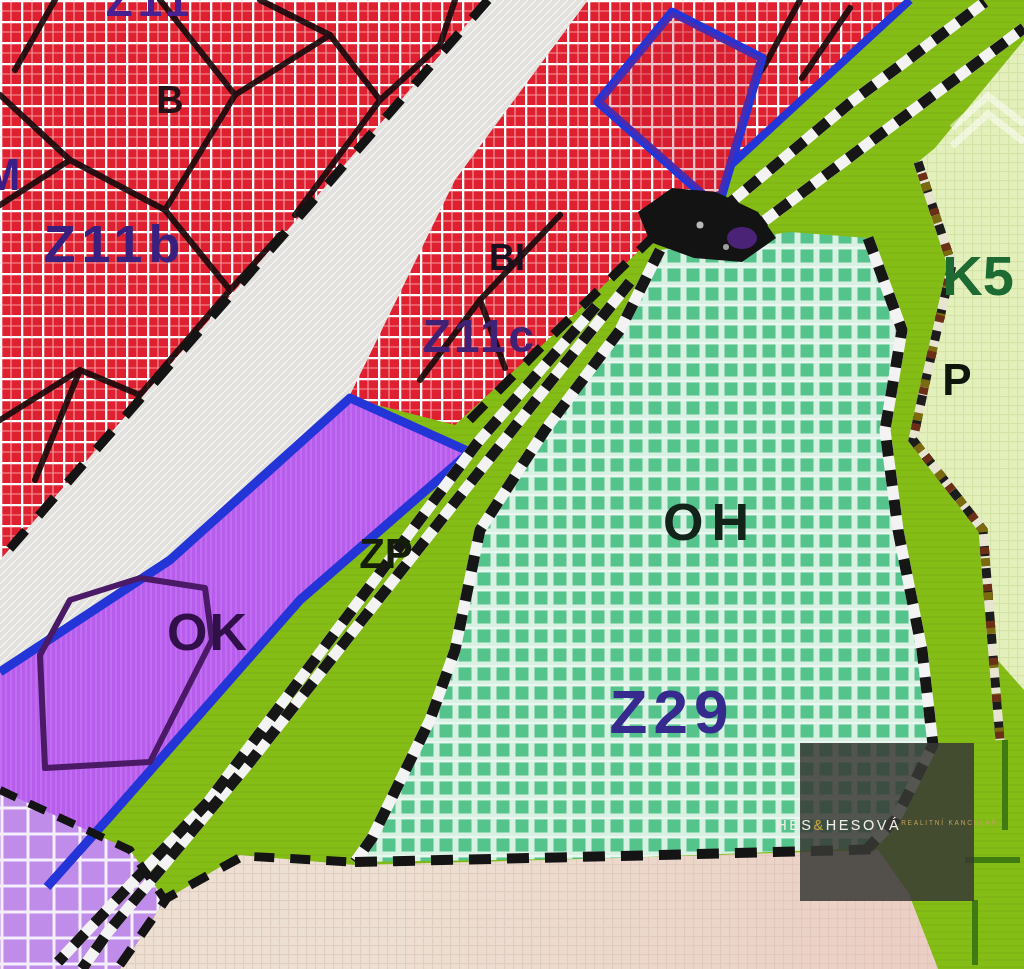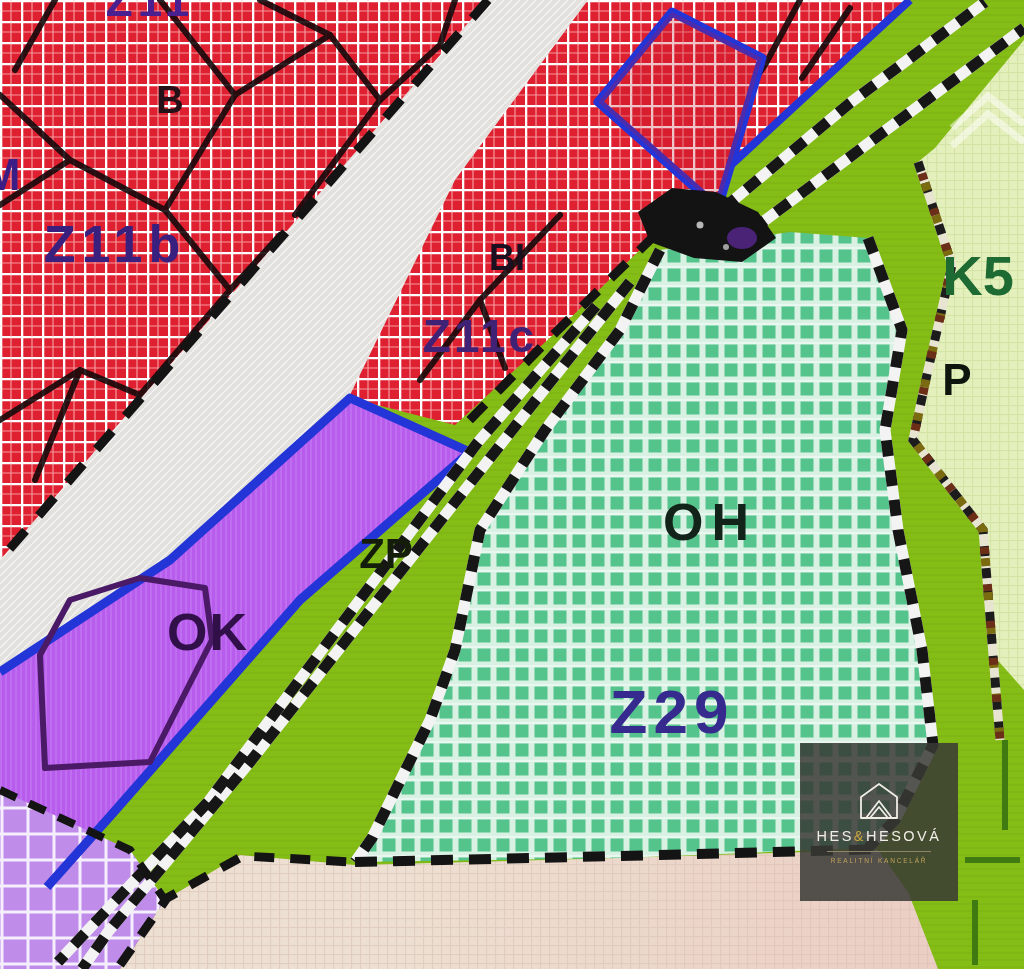--- a/index.html
+++ b/index.html
@@ -1,21 +1,21 @@
 <!DOCTYPE html>
 <html><head>
 <meta charset="utf-8">
 <style>
   html,body{margin:0;padding:0;background:#1b1b1b;}
   #stage{position:relative;width:1024px;height:969px;overflow:hidden;
          font-family:"Liberation Sans",sans-serif;background:#eddfd1;}
   #mapsvg{position:absolute;inset:0;}
   .lbl{font-family:"Liberation Sans",sans-serif;font-weight:bold;}
-  #wm{position:absolute;left:800px;top:743px;width:158px;height:158px;
-      background:rgba(56,56,53,0.85);display:flex;flex-direction:column;
+  #wm{position:absolute;left:800px;top:743px;width:174px;height:158px;
+      background:rgba(56,56,53,0.85);display:flex;flex-direction:row;
       align-items:center;justify-content:center;text-align:center;}
   #wm .brand{color:#f0ede6;font-size:14.5px;letter-spacing:2.5px;font-weight:500;
       margin-top:6px;white-space:nowrap;}
   #wm .brand .amp{color:#c8a63c;}
   #wm .rule{width:104px;height:1px;background:#8f8468;margin:7px 0 5px 0;}
   #wm .sub{color:#bfa25c;font-size:6.5px;letter-spacing:1.8px;font-weight:500;
       white-space:nowrap;}
 </style>
 </head>
 <body>

